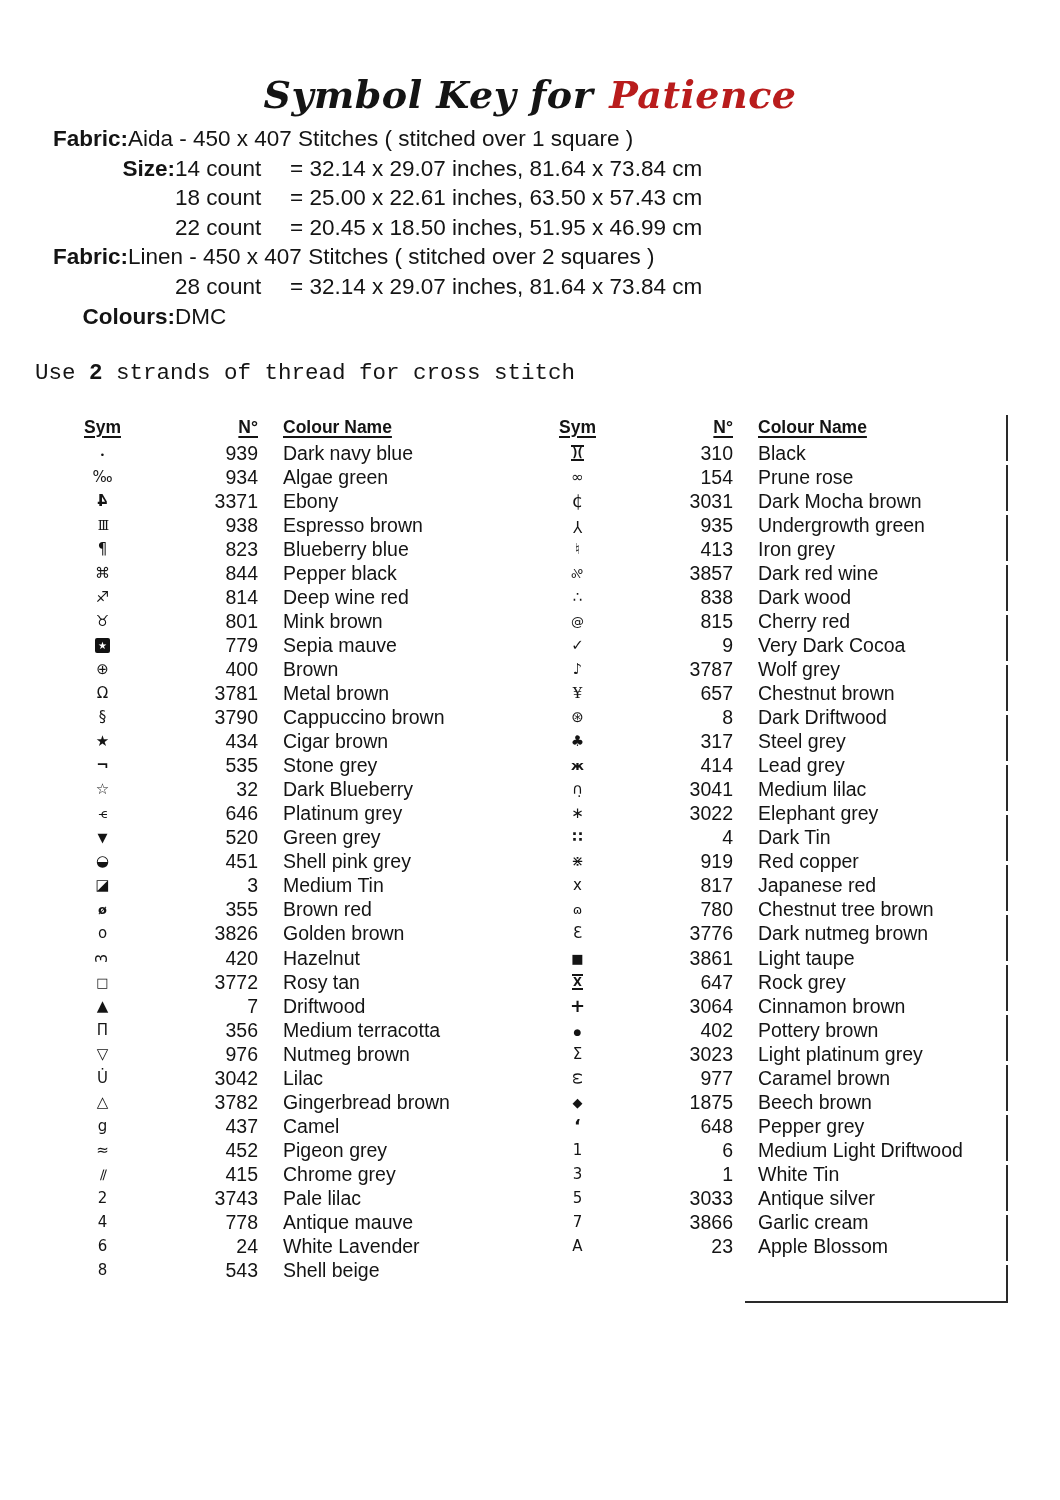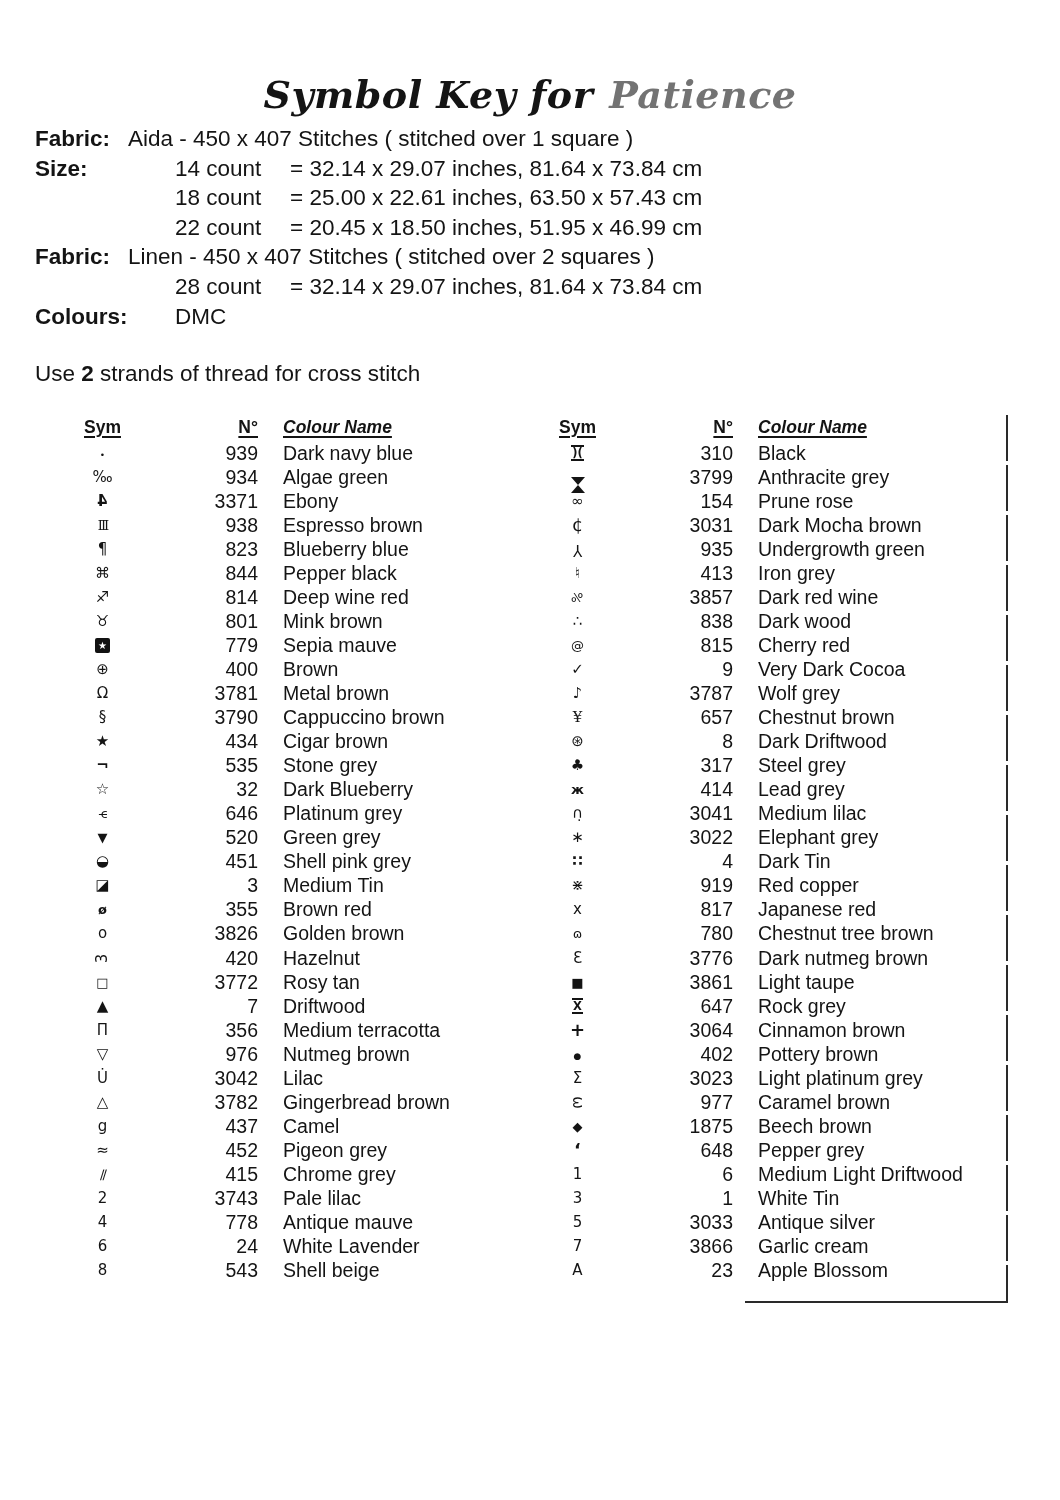--- a/index.html
+++ b/index.html
@@ -12,38 +12,38 @@
   
   .title{
     position:absolute;top:72px;left:0;width:100%;text-align:center;
     font-family:"DejaVu Serif",serif;font-style:italic;font-weight:bold;
     font-size:38px;letter-spacing:.5px;white-space:nowrap;
   }
   .title .t-name{margin-left:16px;}
   
   .header-block{position:absolute;left:35px;top:124px;font-size:22.5px;}
   .h-line{height:29.6px;line-height:29.6px;white-space:nowrap;}
-  .h-label{display:inline-block;font-weight:bold;}
+  .h-label{display:inline-block;font-weight:bold;text-align:right;}
   .h-line.t-fabric .h-label{width:93px;}
   .h-line.t-size .h-label{width:140px;}
   .h-count{display:inline-block;width:115px;}
-  .strands{position:absolute;left:35px;top:359px;font-size:22.5px;line-height:29.6px;}
+  .strands{position:absolute;left:35px;top:359px;font-size:22.5px;line-height:29.6px;font-family:Liberation Mono, monospace;}
   .strands b{font-weight:bold;}
   
   .ktable{position:absolute;top:413px;}
   .table-left{left:60px;width:450px;}
   .table-right{left:535px;width:475px;}
   .khead,.krow{display:grid;align-items:center;}
   .table-left .khead,.table-left .krow{grid-template-columns:85px 113px 250px;}
   .table-right .khead,.table-right .krow{grid-template-columns:85px 113px 275px;}
   .khead{height:28px;font-size:17.5px;font-weight:bold;}
   .khead span{text-decoration:underline;text-decoration-thickness:2px;text-underline-offset:3px;text-align:center;}
   .khead .hc-sym{justify-self:center;}
   .khead .hc-num{justify-self:end;}
-  .khead .hc-name{justify-self:start;padding-left:25px;font-style:italic;}
+  .khead .hc-name{justify-self:start;padding-left:25px;}
   .krow{height:24.05px;font-size:19.5px;}
   .cell.sym{text-align:center;font-size:15px;font-family:"DejaVu Sans","Liberation Sans",sans-serif;line-height:1;}
   .cell.num{text-align:right;}
   .cell.name{padding-left:25px;white-space:nowrap;}
   
   .s-xs{font-size:9px;}
   .s-sm{font-size:13px;}
   .s-lg{font-size:18px;}
   .s-b{font-weight:700;}
   .s-serif{font-family:"DejaVu Serif",serif;}
@@ -60,21 +60,21 @@
   .vline{position:absolute;left:1006px;top:415px;width:2px;height:888px;
     background:repeating-linear-gradient(180deg,#2a2a2a 0 46px,rgba(255,255,255,0) 46px 50px);}
   .hline{position:absolute;left:745px;top:1301px;width:263px;height:2px;background:#2a2a2a;}
 </style>
 </head>
 <body>
 
 <div class="page">
 
   <div class="title">
-    <span>Symbol Key for</span><span class="t-name" style="color: #737373;">Patience</span>
+    <span>Symbol Key for</span><span class="t-name" style="color: #b91c1c;">Patience</span>
   </div>
 
   <div class="header-block" id="header-lines">
       <div class="h-line t-fabric"><span class="h-label">Fabric:</span><span>Aida -  450 x 407 Stitches ( stitched over 1 square )</span></div>
       <div class="h-line t-size"><span class="h-label">Size:</span><span class="h-count">14 count</span><span>=  32.14 x 29.07 inches, 81.64 x 73.84 cm</span></div>
       <div class="h-line t-size"><span class="h-label"></span><span class="h-count">18 count</span><span>=  25.00 x 22.61 inches, 63.50 x 57.43 cm</span></div>
       <div class="h-line t-size"><span class="h-label"></span><span class="h-count">22 count</span><span>=  20.45 x 18.50 inches, 51.95 x 46.99 cm</span></div>
       <div class="h-line t-fabric"><span class="h-label">Fabric:</span><span>Linen -  450 x 407 Stitches ( stitched over 2 squares )</span></div>
       <div class="h-line t-size"><span class="h-label"></span><span class="h-count">28 count</span><span>=  32.14 x 29.07 inches, 81.64 x 73.84 cm</span></div>
       <div class="h-line t-size"><span class="h-label">Colours:</span><span class="h-count">DMC</span><span></span></div>
@@ -275,25 +275,20 @@
       <span class="hc-num">N°</span>
       <span class="hc-name">Colour Name</span>
     </div>
     <div id="rows-right">
         <div class="krow">
           <span class="cell sym"><span class="xbar">)(</span></span>
           <span class="cell num">310</span>
           <span class="cell name">Black</span>
         </div>
         <div class="krow">
-          <span class="cell sym"><span class="hourglass"></span></span>
-          <span class="cell num">3799</span>
-          <span class="cell name">Anthracite grey</span>
-        </div>
-        <div class="krow">
           <span class="cell sym"><span class="">∞</span></span>
           <span class="cell num">154</span>
           <span class="cell name">Prune rose</span>
         </div>
         <div class="krow">
           <span class="cell sym"><span class="s-lg">¢</span></span>
           <span class="cell num">3031</span>
           <span class="cell name">Dark Mocha brown</span>
         </div>
         <div class="krow">

